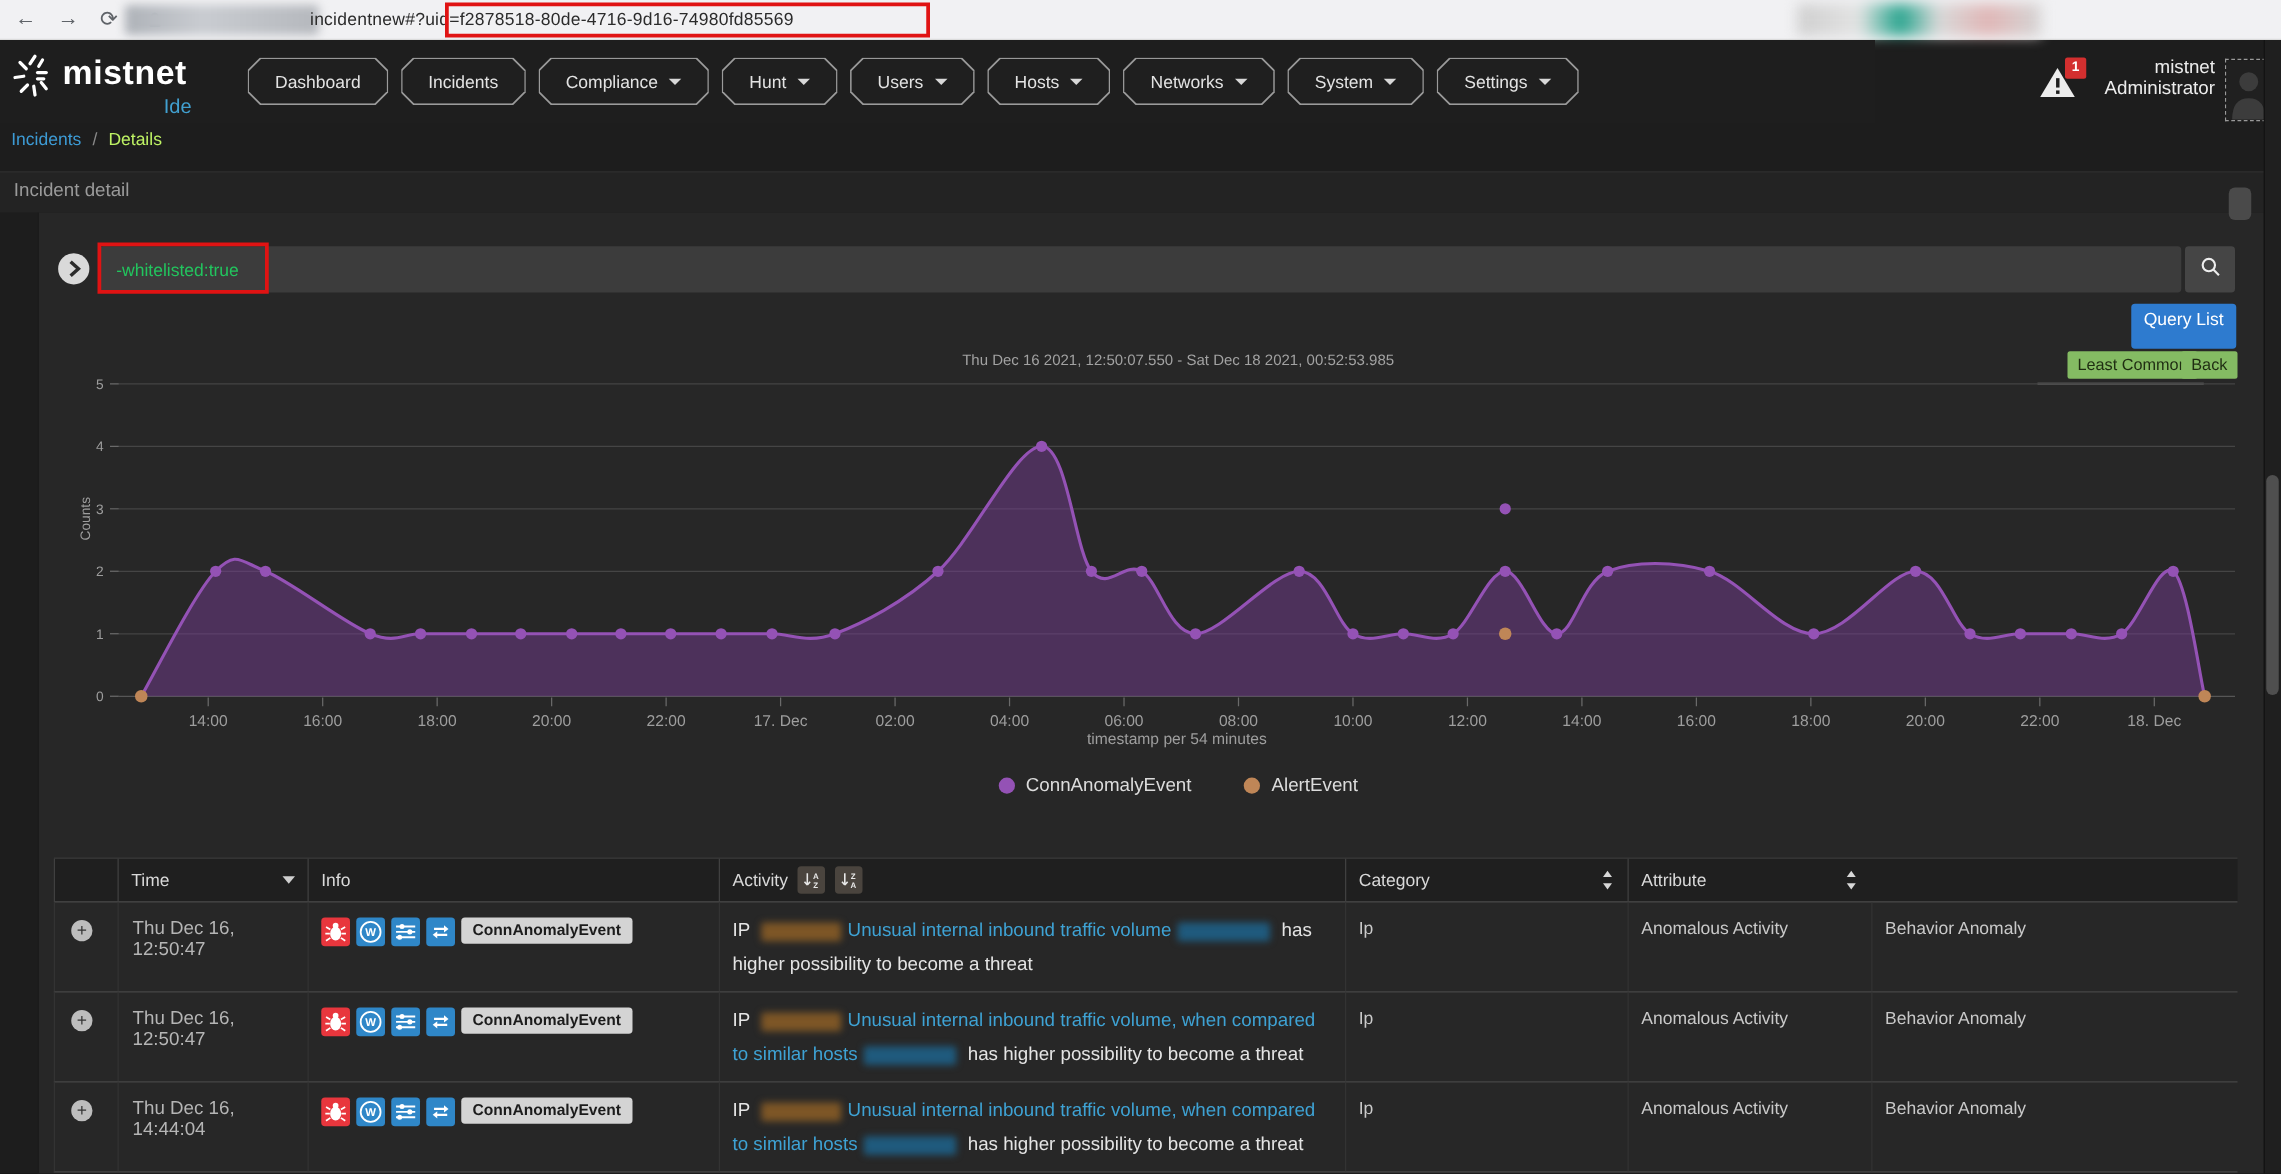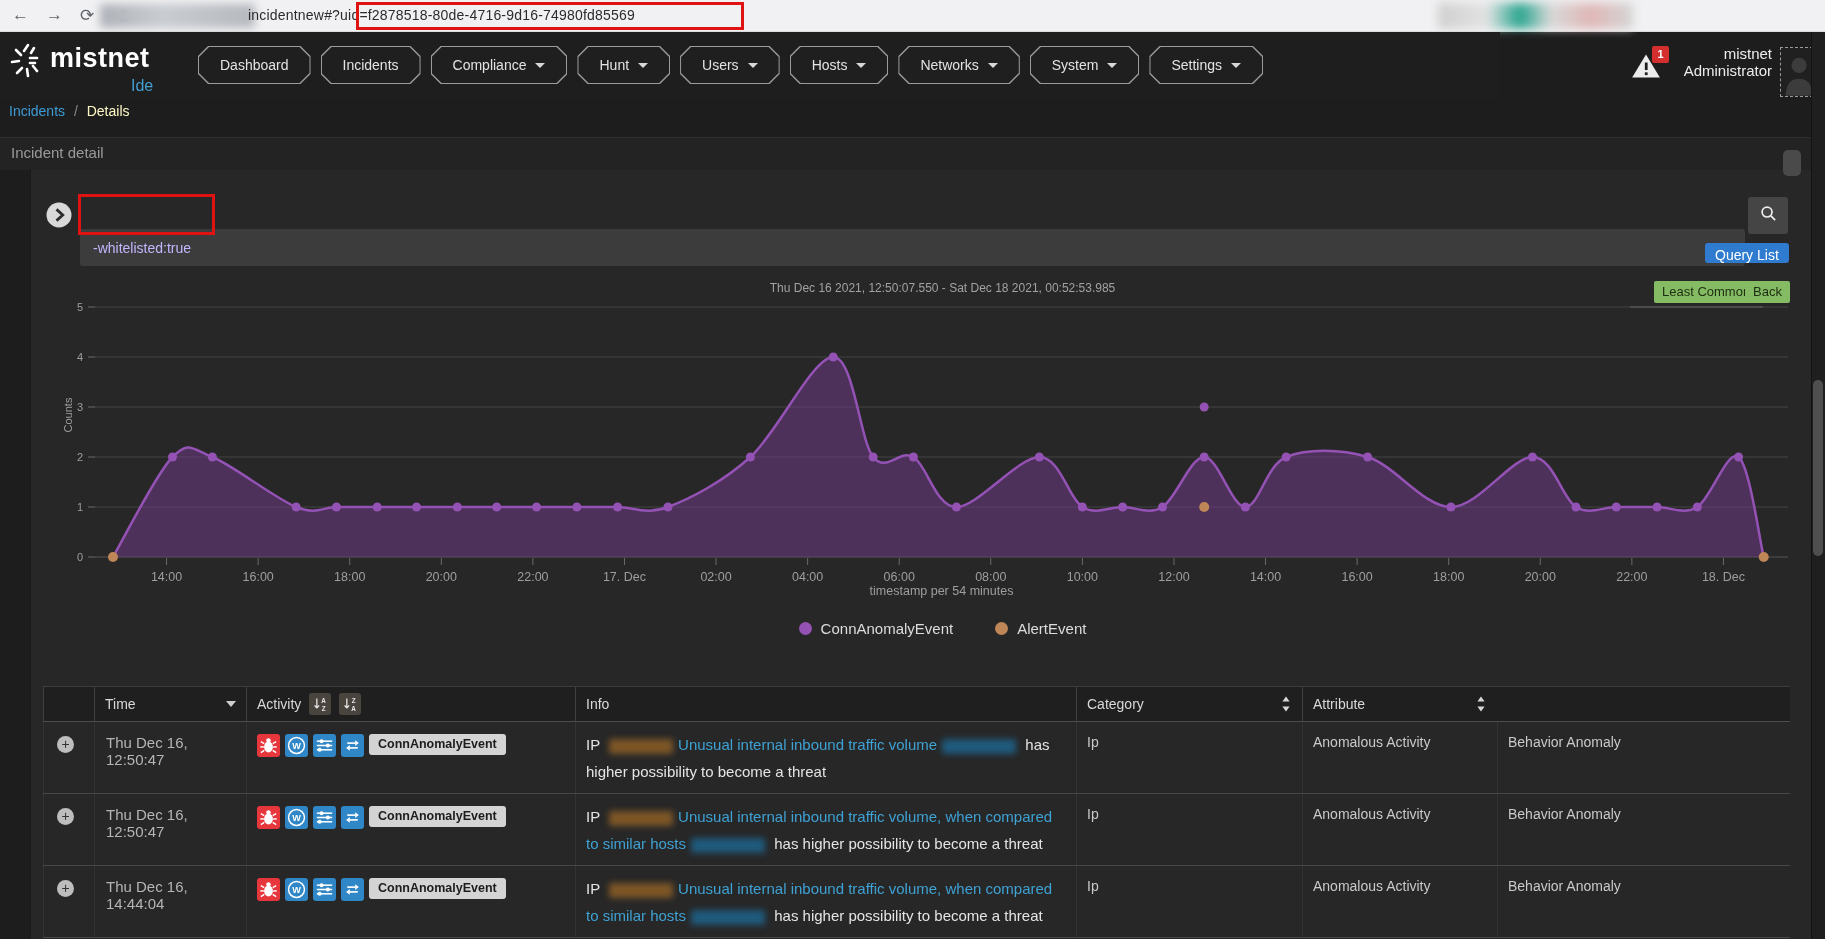--- a/index.html
+++ b/index.html
@@ -31,33 +31,33 @@
   .caret-down { width:0; height:0; border-left:5px solid transparent; border-right:5px solid transparent; border-top:5px solid #d8d8d8; }
   .warn-wrap { left:1631px; top:52px; width:46px; height:32px; cursor:pointer; }
   .warn-badge { position:absolute; left:21px; top:-6px; width:17px; height:17px; background:#d32f2f; color:#fff; font-size:11px; font-weight:bold; text-align:center; line-height:17px; border-radius:2px; }
   .user-name { left:1592px; top:45px; width:180px; text-align:right; color:#ececec; font-size:15px; line-height:17px; cursor:pointer; }
   .avatar { left:1780px; top:47px; width:38px; height:50px; border:1px dashed #9a9a9a; cursor:pointer; }
 
   
   .breadcrumb { left:9px; top:103px; font-size:14px; }
   .crumb-link { color:#3d9bd5; cursor:pointer; }
   .crumb-sep { color:#8a8a8a; padding:0 5px; }
-  .crumb-cur { color:#fef9c3; }
+  .crumb-cur { color:#bef264; }
   .blue-tab { left:1813px; top:102px; width:12px; height:19px; background:#2d80d3; border-radius:3px 0 0 3px; cursor:pointer; }
   .detail-bar { left:0; top:137px; width:1825px; height:33px; background:#232323; border-top:1px solid #2e2e2e; }
   .detail-title { left:11px; top:144px; font-size:15px; color:#9a9a9a; }
 
   
   .panel { left:30px; top:170px; width:1781px; height:769px; background:#272727; border-left:1px solid #191919; }
 
   
   .chev-btn { left:44px; top:200px; width:30px; height:30px; cursor:pointer; }
-  .search-input { left:80px; top:197px; width:1665px; height:37px; background:#3c3c3c; border:none; border-radius:3px; color:#c4b5fd; font-size:14px; padding:0 13px; font-family:"Liberation Sans",sans-serif; outline:none;margin-top:32px; }
+  .search-input { left:80px; top:197px; width:1665px; height:37px; background:#3c3c3c; border:none; border-radius:3px; color:#22c55e; font-size:14px; padding:0 13px; font-family:"Liberation Sans",sans-serif; outline:none; }
   .search-btn { left:1748px; top:197px; width:40px; height:37px; background:#454545; border-radius:3px; display:flex; align-items:center; justify-content:center; cursor:pointer; }
-  .query-list-btn { left:1705px; top:243px; height:20px; padding:0 10px; background:#2e7bcf; color:#fff; font-size:14px; line-height:24px; border-radius:3px; cursor:pointer; }
+  .query-list-btn { left:1705px; top:243px; height:36px; padding:0 10px; background:#2e7bcf; color:#fff; font-size:14px; line-height:24px; border-radius:3px; cursor:pointer; }
 
   
   .chart-title { left:95px; top:281px; width:1695px; text-align:center; font-size:12px; color:#a2a2a2; }
   .green-btn { top:281px; height:22px; padding:0 8px; background:#84bb63; color:#1f2d12; font-size:13px; line-height:22px; border-radius:2px; cursor:pointer; }
   .mini-hline { left:1630px; top:306px; width:133px; height:2px; background:#555; }
   #chart-svg { left:0; top:270px; }
   .legend { left:95px; top:620px; width:1695px; display:flex; justify-content:center; gap:42px; }
   .legend-item { display:flex; align-items:center; gap:9px; cursor:pointer; }
   .legend-dot { width:13px; height:13px; border-radius:50%; }
   .legend-label { font-size:15px; color:#dcdcdc; }
@@ -350,38 +350,38 @@
   <div class="abs grid-table" id="grid-table">
       <div class="trow thead">
         <div class="hcell">
           <span></span>
         </div>
         <div class="hcell spread">
           <span>Time</span>
           <span class="tri-down"></span>
         </div>
         <div class="hcell">
+          <span>Info</span>
+        </div>
+        <div class="hcell">
           <span>Activity</span>
           <span class="sortbtn">
             <svg viewBox="0 0 20 20">
               <path d="M6.5 4 V14.5 M6.5 14.5 L4 11.5 M6.5 14.5 L9 11.5" stroke="#e8e8e8" stroke-width="1.4" fill="none"></path>
               <text x="14" y="9" font-size="7" fill="#e8e8e8" text-anchor="middle" font-weight="bold" font-family="Liberation Sans, sans-serif">A</text>
               <text x="14" y="17.5" font-size="7" fill="#e8e8e8" text-anchor="middle" font-weight="bold" font-family="Liberation Sans, sans-serif">Z</text>
             </svg>
           </span>
           <span class="sortbtn">
             <svg viewBox="0 0 20 20">
               <path d="M6.5 4 V14.5 M6.5 14.5 L4 11.5 M6.5 14.5 L9 11.5" stroke="#e8e8e8" stroke-width="1.4" fill="none"></path>
               <text x="14" y="9" font-size="7" fill="#e8e8e8" text-anchor="middle" font-weight="bold" font-family="Liberation Sans, sans-serif">Z</text>
               <text x="14" y="17.5" font-size="7" fill="#e8e8e8" text-anchor="middle" font-weight="bold" font-family="Liberation Sans, sans-serif">A</text>
             </svg>
           </span>
-        </div>
-        <div class="hcell">
-          <span>Info</span>
         </div>
         <div class="hcell spread">
           <span>Category</span>
           <span class="updown"><svg viewBox="0 0 12 22" width="12" height="22">
               <path d="M6 3.5 L9.6 8.5 H2.4 Z" fill="#d8d8d8"></path>
               <path d="M6 18.5 L9.6 13.5 H2.4 Z" fill="#d8d8d8"></path>
             </svg></span>
         </div>
         <div class="hcell spread">
           <span>Attribute</span>

